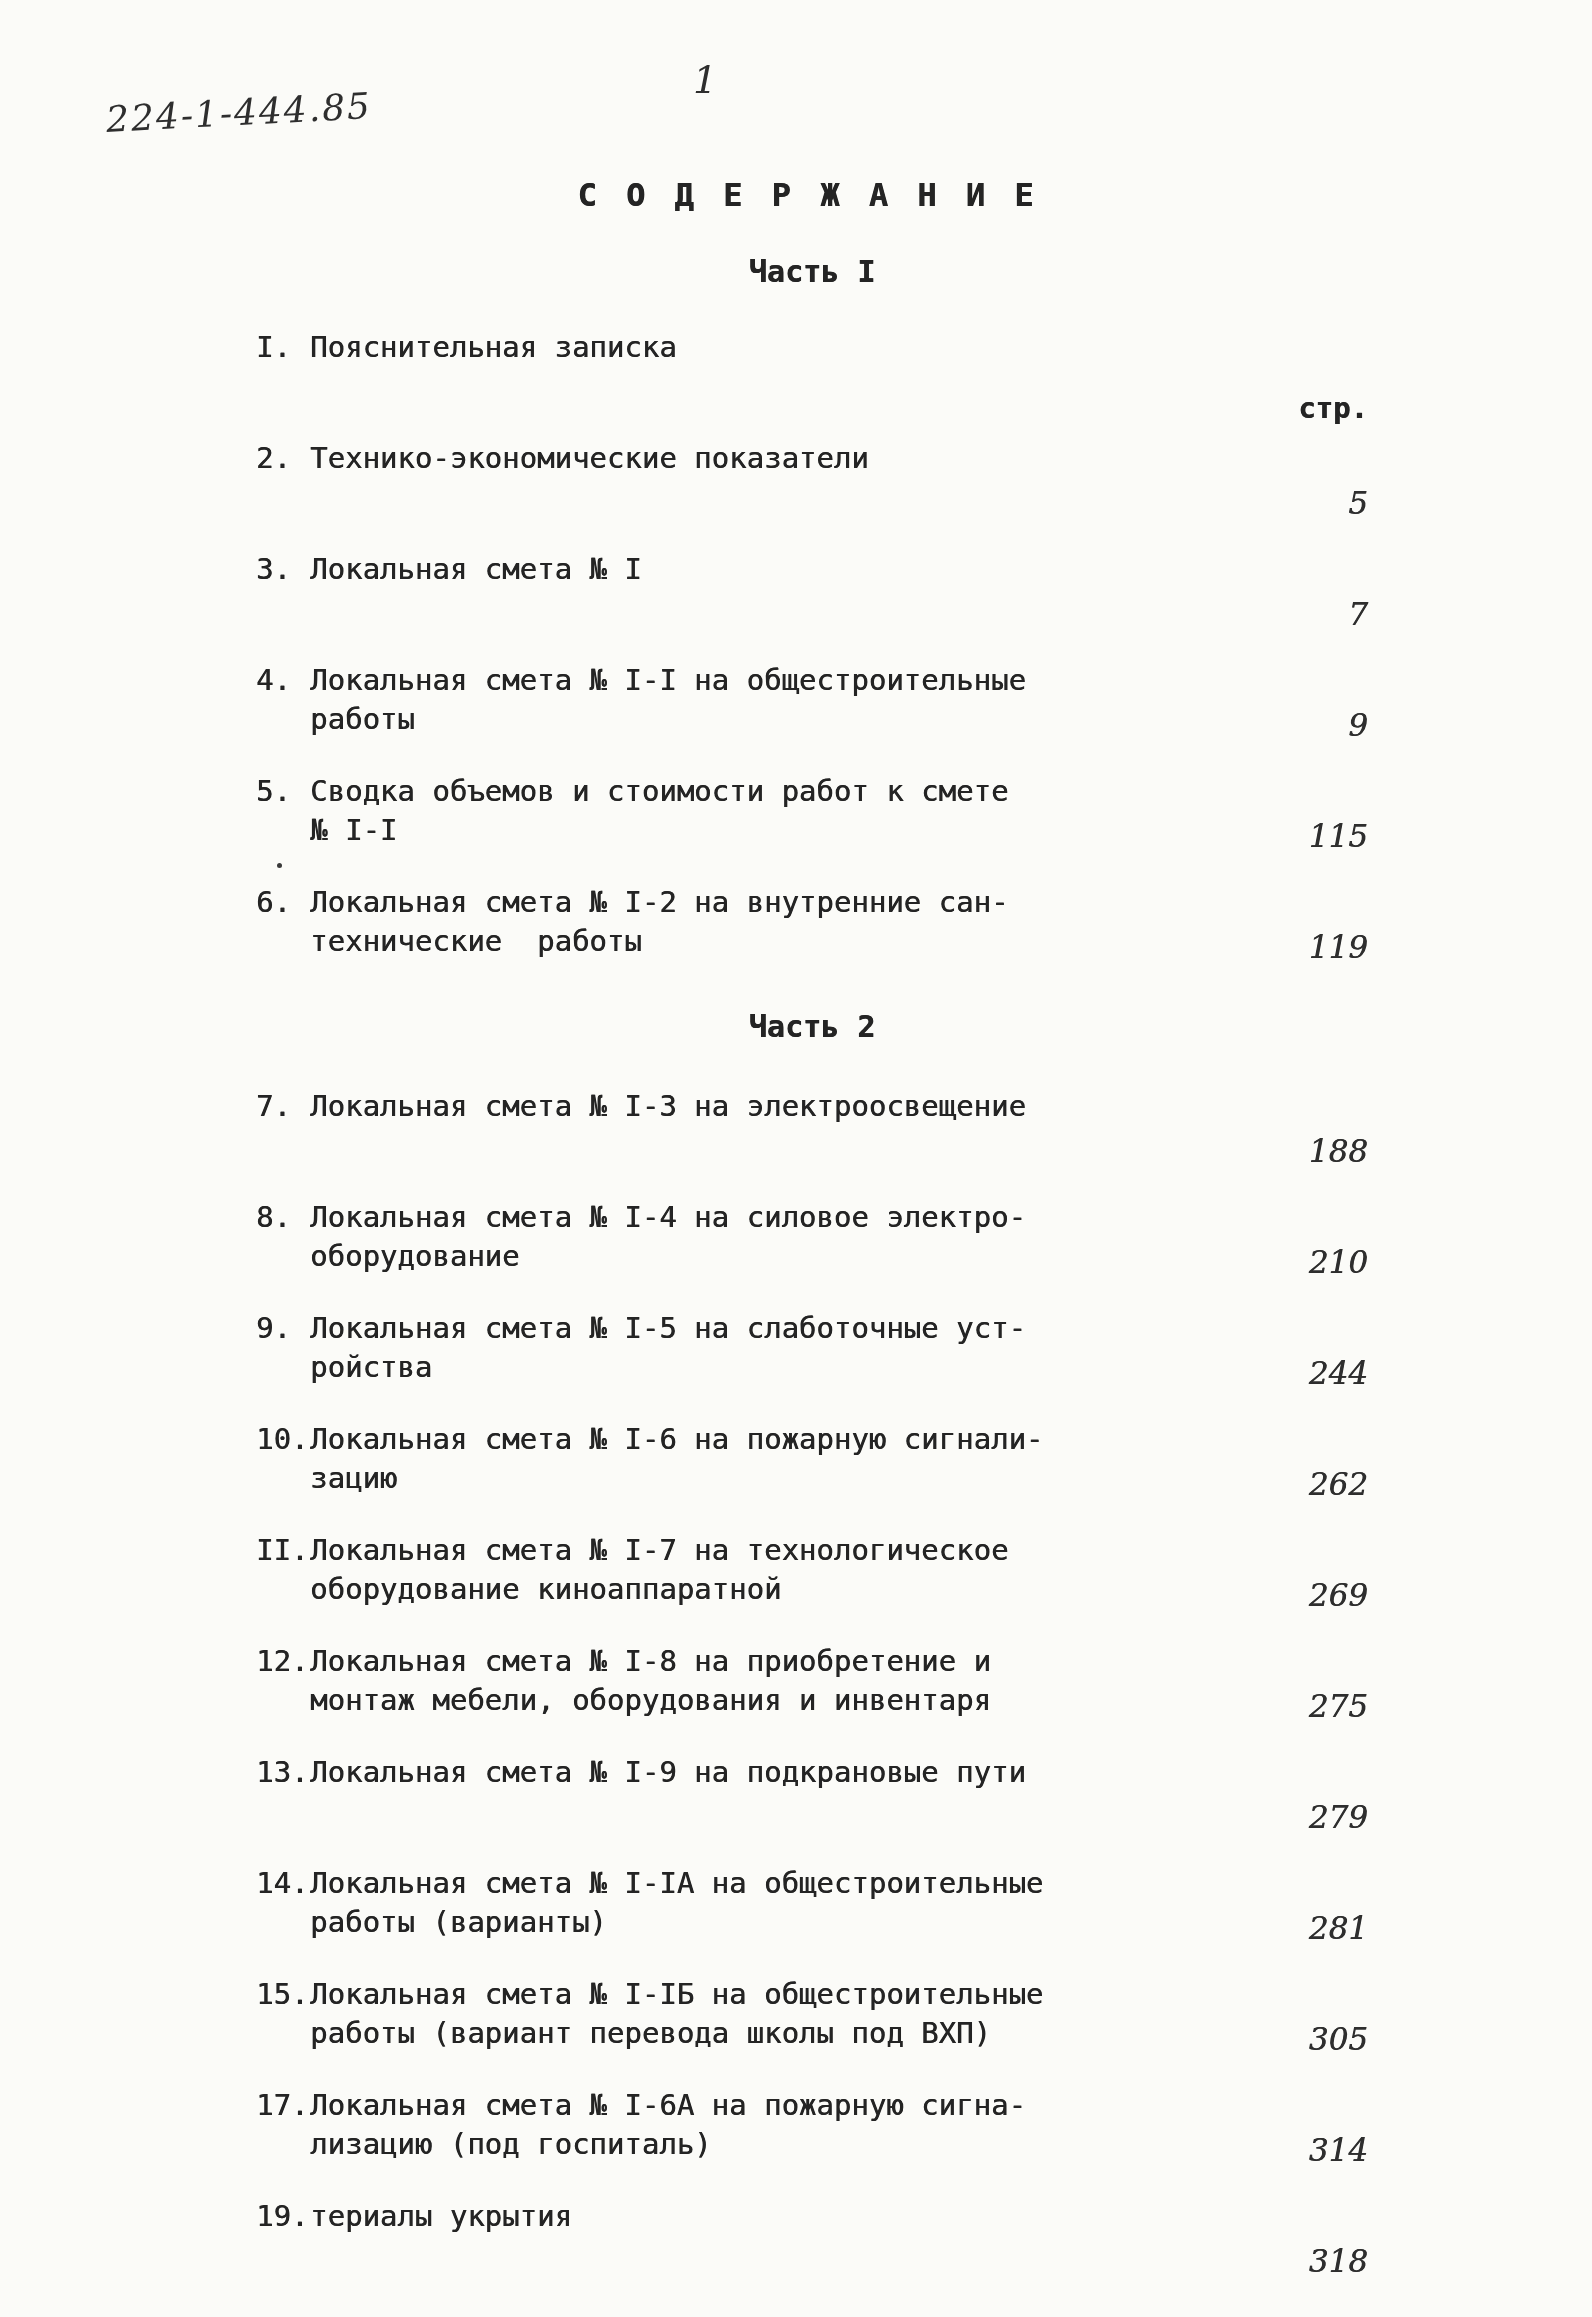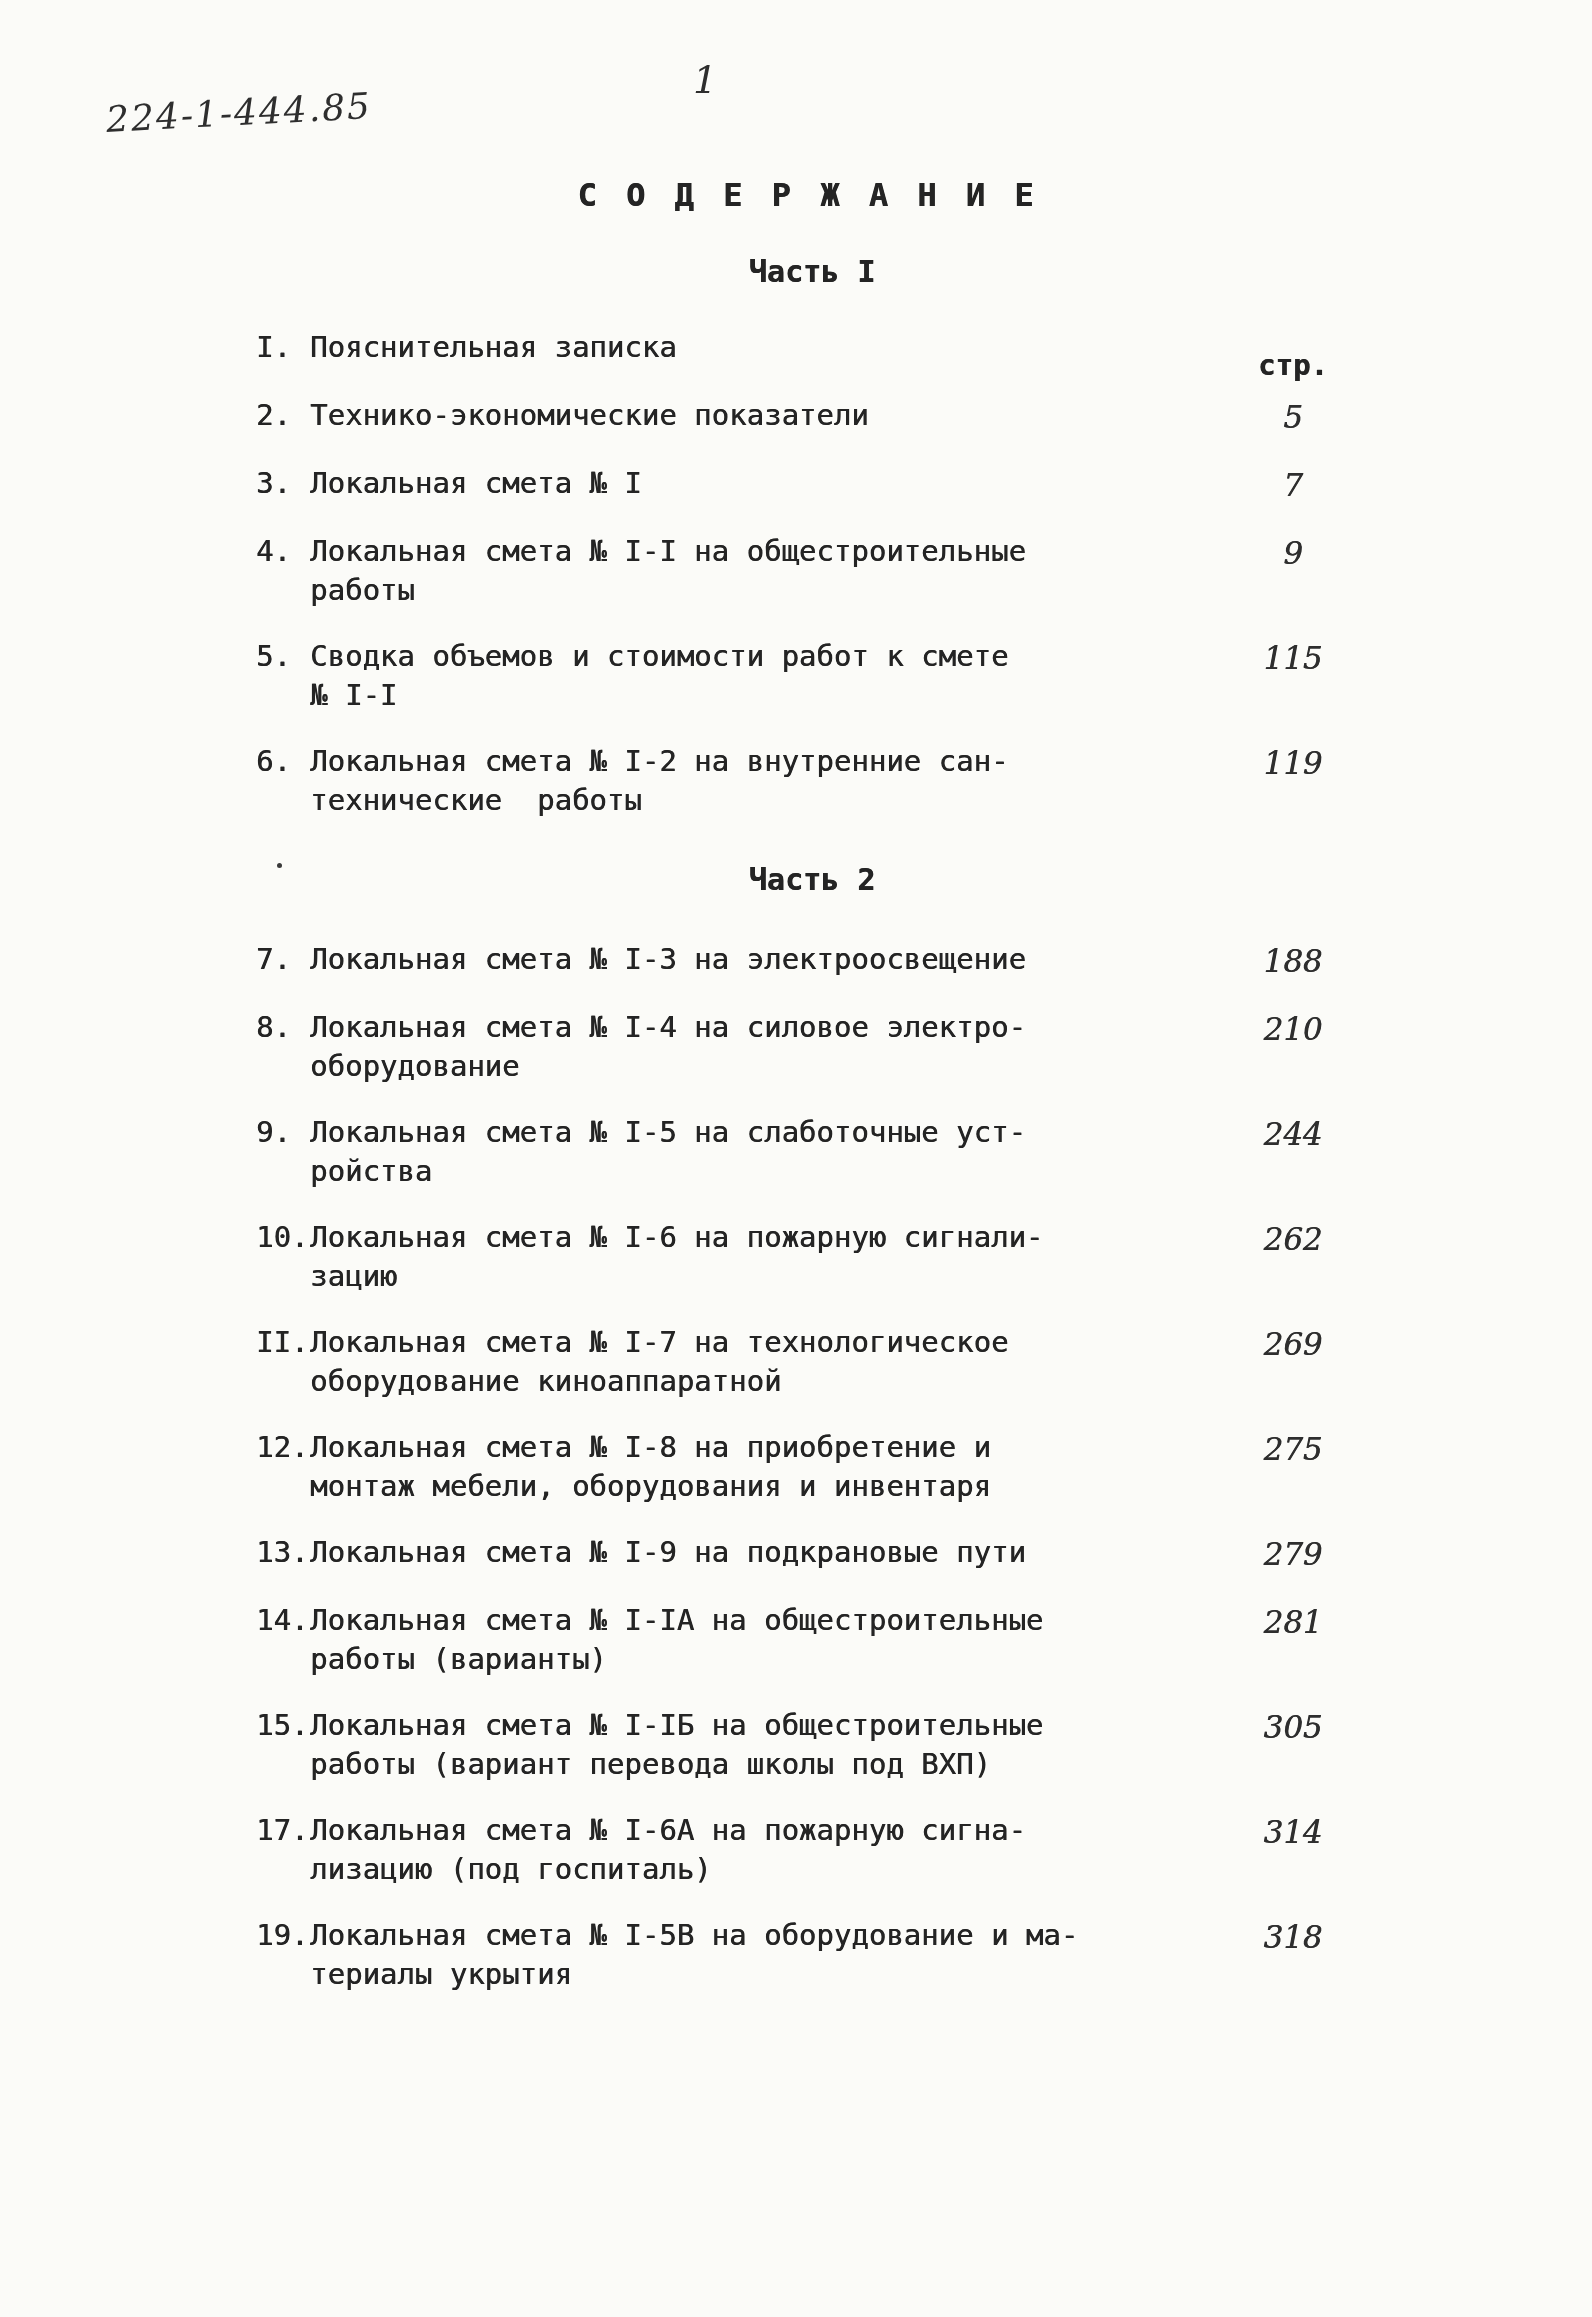--- a/index.html
+++ b/index.html
@@ -70,23 +70,24 @@
     line-height: 39px;
   }
   .entry { width: 900px; display: flex; }
   .num { width: 54px; flex: none; }
   .lines { flex: 1; white-space: pre-wrap; }
   .lines .l { display: block; }
 
   .page-col {
     width: 150px;
     margin-left: auto;
-    text-align: center;
+    text-align: right;
     font-size: 31px;
     padding-top: 2px;
+    margin-top: 43px;
   }
   .page-col.header {
     font-family: "DejaVu Sans Mono", monospace;
     font-style: normal;
     font-size: 29px;
     position: relative;
     top: 16px;
     font-weight: 700;
   }
 
@@ -245,20 +246,20 @@
           <span class="num">17.</span>
           <span class="lines"><span class="l">Локальная смета № I-6А на пожарную сигна-</span><span class="l">лизацию (под госпиталь)</span></span>
         </div>
         <div class="page-col hand">314</div>
       </div>
 
 
       <div class="toc-row">
         <div class="entry">
           <span class="num">19.</span>
-          <span class="lines"><span class="l">Локальная смета № I-5В на оборудование и ма-</span><span class="l">териалы укрытия</span></span>
+          <span class="lines"><span class="l">териалы укрытия</span></span>
         </div>
         <div class="page-col hand">318</div>
       </div>
     </div>
 
   </div>
 </div>
 
 </body></html>

